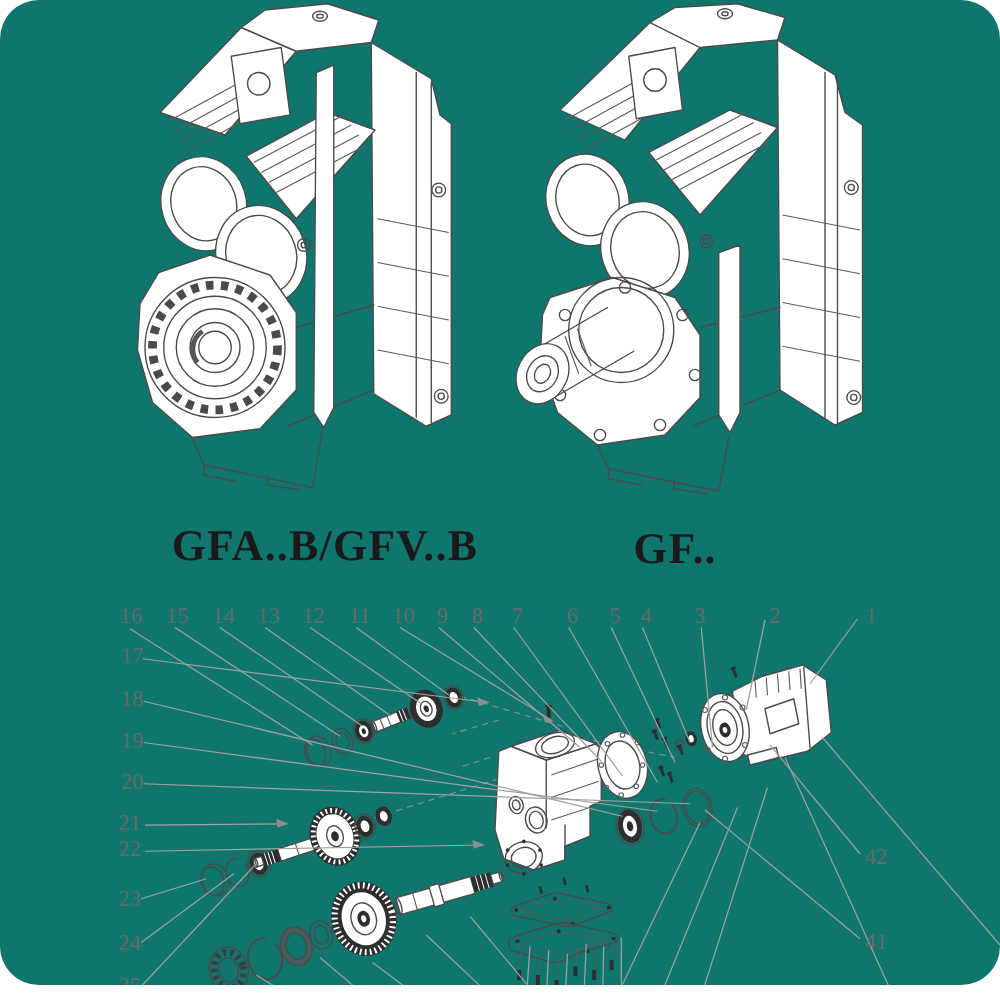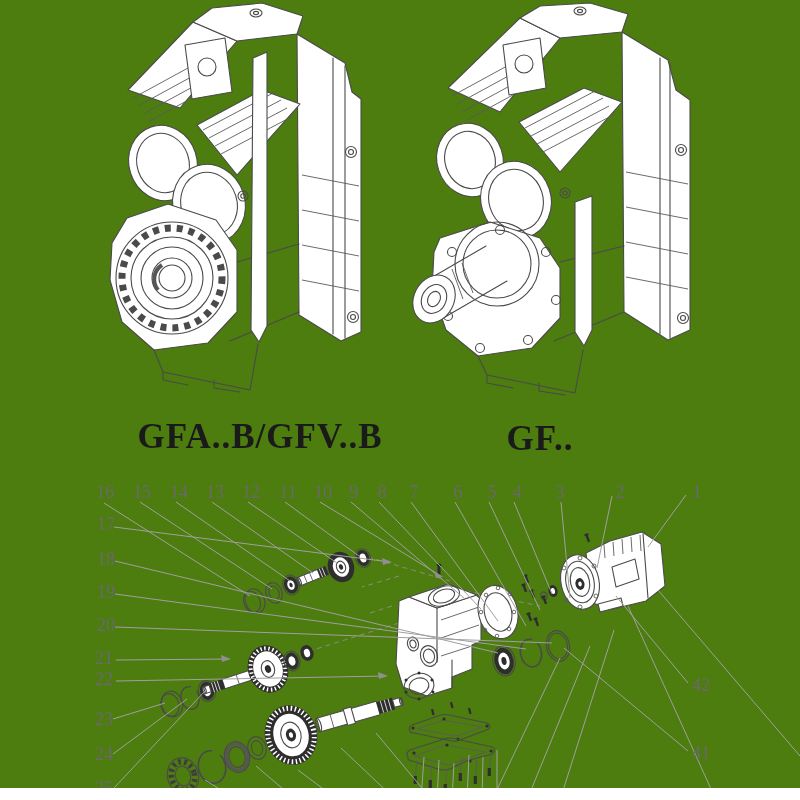--- a/index.html
+++ b/index.html
@@ -1,17 +1,17 @@
 <!DOCTYPE html>
 <html><head>
 <meta charset="utf-8">
 <style>
   html,body{margin:0;padding:0;background:#ffffff;}
-  .page{position:relative;width:800px;height:788px;background:#4d7c0f;overflow:hidden;
-        font-family:"Liberation Serif",serif;}
+  .page{position:relative;width:800px;height:788px;background:#0f766e;overflow:hidden;
+        font-family:"Liberation Serif",serif;border-radius:31px;}
   svg{position:absolute;left:0;top:0;}
   svg *{vector-effect:non-scaling-stroke;}
   .ln{stroke:#4a4a4a;stroke-width:1.1;fill:none;stroke-linejoin:round;stroke-linecap:round;}
   .lnw{stroke:#4a4a4a;stroke-width:1.1;fill:#ffffff;stroke-linejoin:round;}
   .thin{stroke:#5a5a5a;stroke-width:.9;fill:none;}
   .dark{fill:#2e2e2e;stroke:none;}
   .wht{fill:#ffffff;stroke:none;}
   .leader{stroke:#a0a0a0;stroke-width:1;fill:none;}
   .dash{stroke:#8f8f8f;stroke-width:.9;fill:none;stroke-dasharray:5 4;}
   .callout{font:18px "Liberation Serif",serif;fill:#6a6a6a;}

